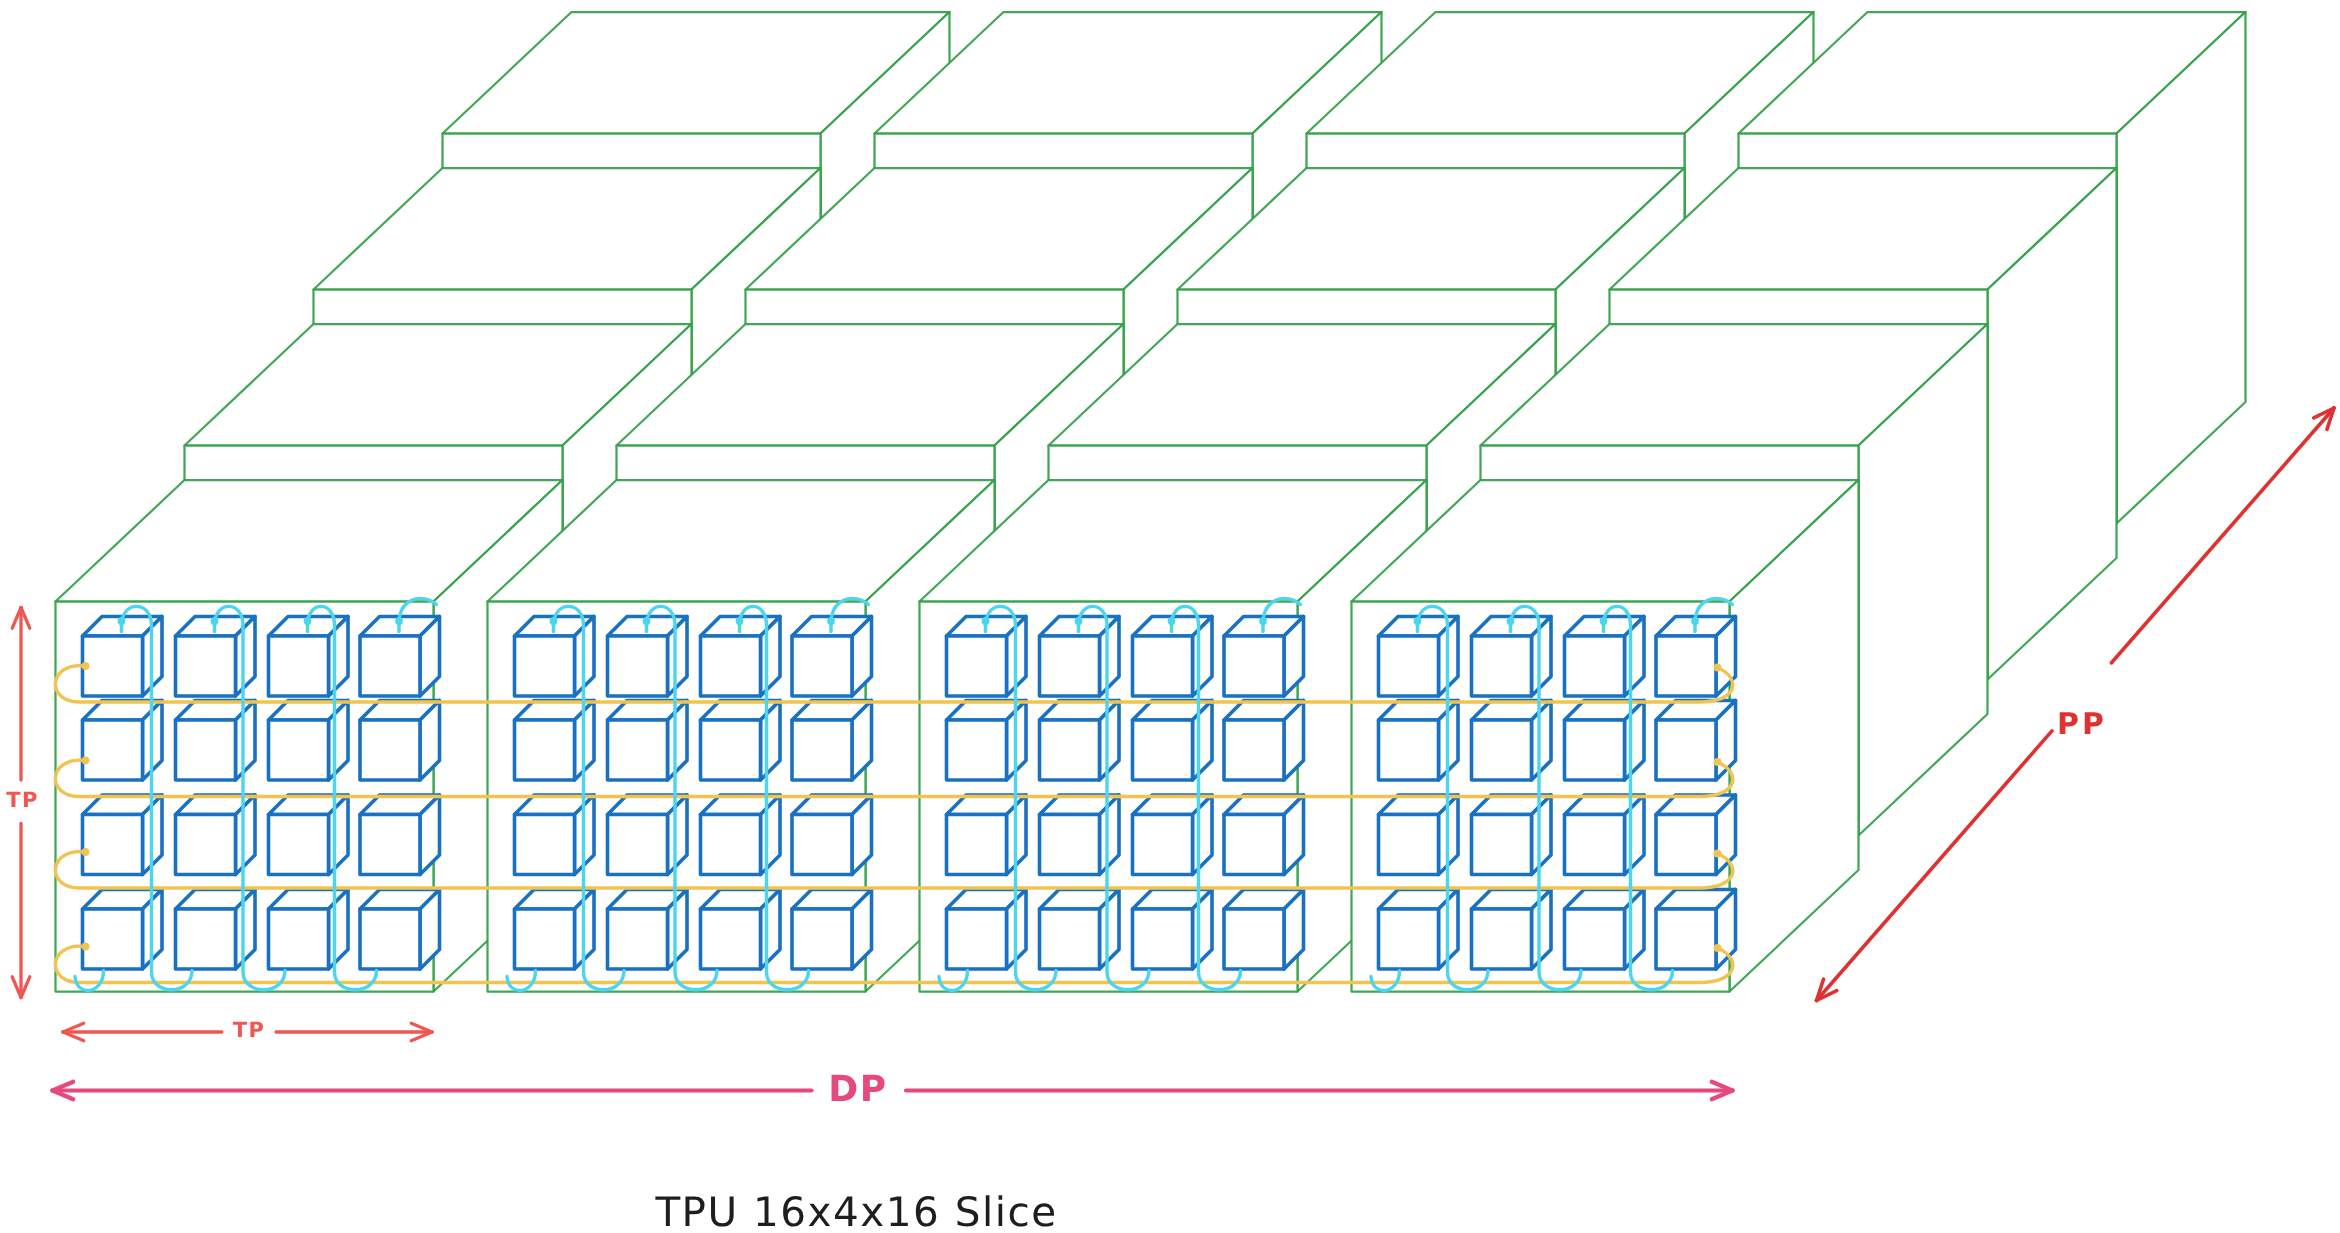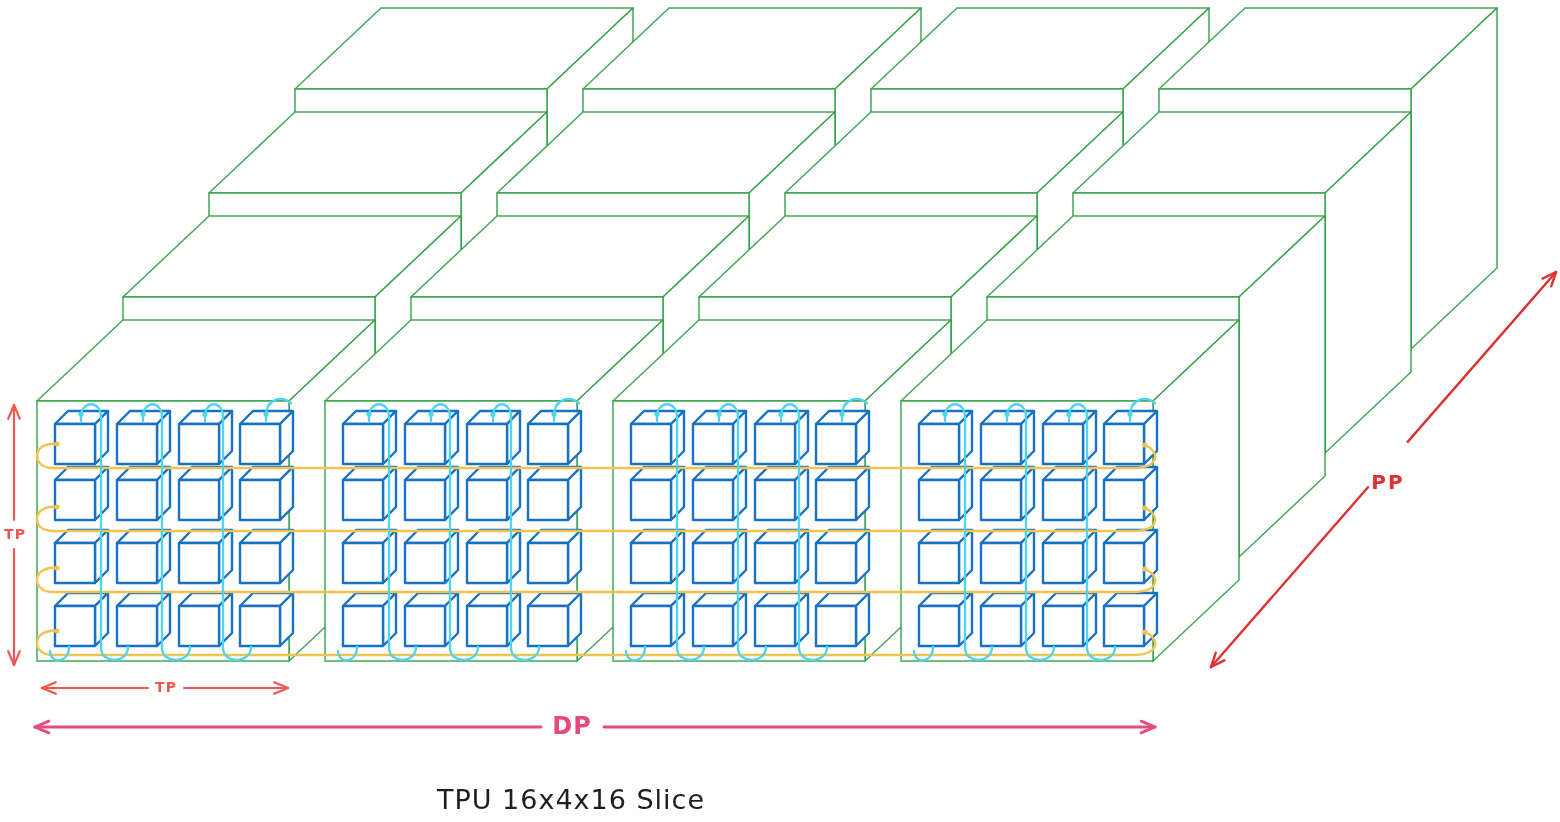--- a/index.html
+++ b/index.html
@@ -346,14 +346,14 @@
       <line x1="1211" y1="667" x2="1224.4879703769689" y2="660.4368715455198" stroke="#e03131" stroke-width="2.4" stroke-linecap="round"></line>
       <line x1="1407.65" y1="441.85" x2="1556" y2="272" stroke="#e03131" stroke-width="2.4" stroke-linecap="round"></line>
       <line x1="1556" y1="272" x2="1551.3109407150673" y2="286.2482533323347" stroke="#e03131" stroke-width="2.4" stroke-linecap="round"></line>
       <line x1="1556" y1="272" x2="1542.5120296230311" y2="278.56312845448025" stroke="#e03131" stroke-width="2.4" stroke-linecap="round"></line>
     </svg>
 
   <div class="lbl lbl-tp-v" style="color: rgb(239, 87, 83);">TP</div>
   <div class="lbl lbl-tp-h" style="color: rgb(239, 87, 83);">TP</div>
   <div class="lbl lbl-dp" style="color: rgb(230, 73, 128);">DP</div>
   <div class="lbl lbl-pp" style="color: rgb(224, 49, 49);">PP</div>
-  <div class="lbl lbl-title" style="color: rgb(30, 30, 30);">TPU 16x4x16 Slice</div>
+  <div class="lbl lbl-title" style="color: rgb(30, 30, 30); margin-top: 10px;">TPU 16x4x16 Slice</div>
 </div>
 
 </body></html>

